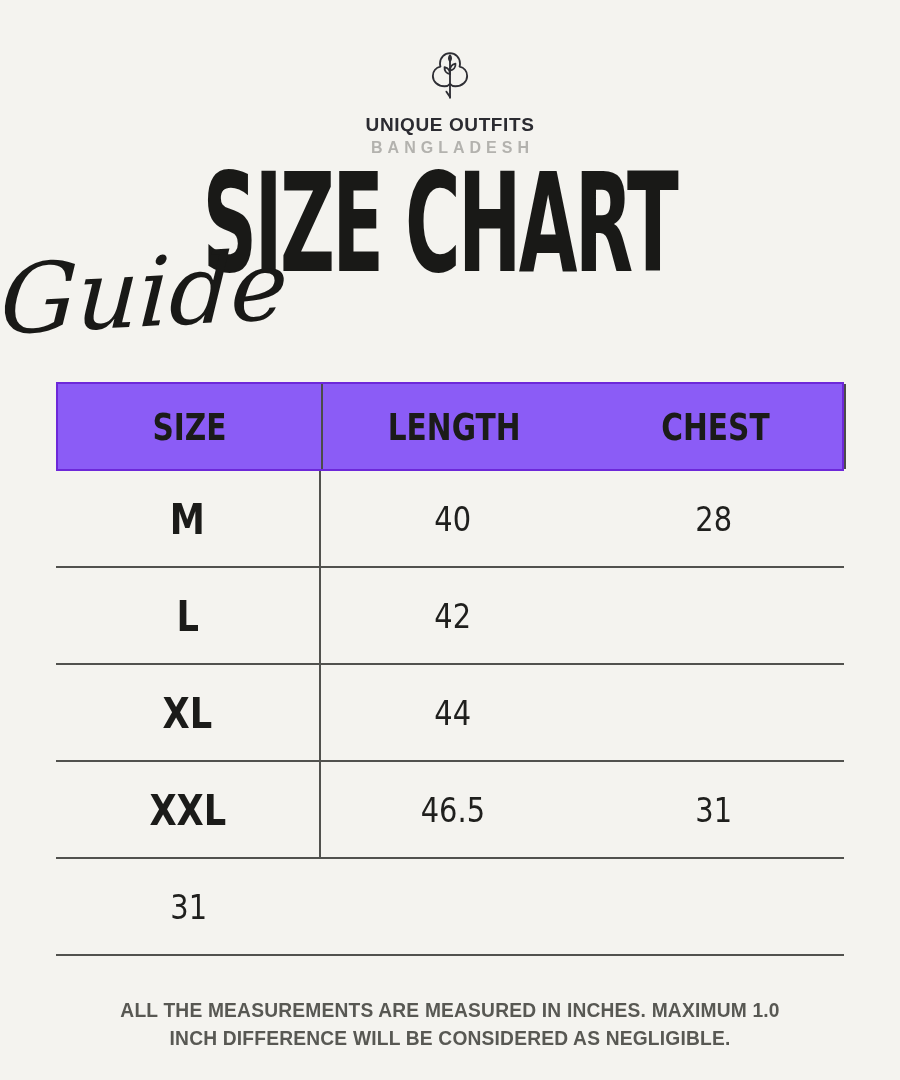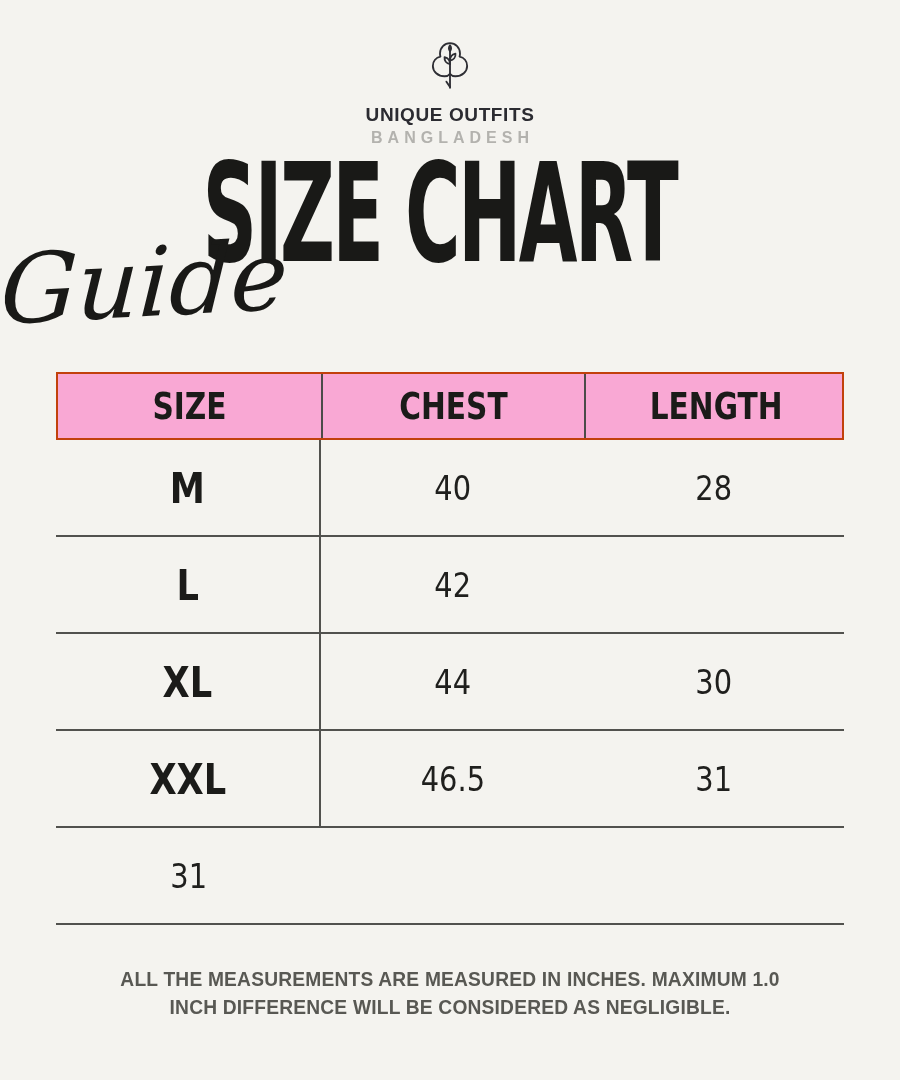--- a/index.html
+++ b/index.html
@@ -5,21 +5,21 @@
   * { margin: 0; padding: 0; box-sizing: border-box; }
   html, body { width: 900px; height: 1080px; }
   body {
     background: #f4f3ef;
     font-family: "Liberation Sans", sans-serif;
     color: #1b1b19;
     overflow: hidden;
   }
 
   
-  .brand { padding-top: 21px; text-align: center; margin-top: 16px; }
+  .brand { padding-top: 47px; text-align: center; }
   .brand-icon { display: block; margin: 0 auto; }
   .brand-name {
     margin-top: 7px;
     font-size: 19px;
     font-weight: bold;
     letter-spacing: 0.6px;
     color: #2b2b31;
   }
   .brand-sub {
     margin-top: 3px;
@@ -54,23 +54,23 @@
     color: #191917;
     position: relative;
     z-index: 2;
   }
 
   
   .size-table { width: 788px; margin: 54px auto 0; }
   .t-head {
     display: grid;
     grid-template-columns: 265px 263px 260px;
-    height: 68px;
-    background: #f9a8d4;
-    border: 2px solid #c2410c;
+    height: 89px;
+    background: #8b5cf6;
+    border: 2px solid #6d28d9;
   }
   .t-head .cell {
     display: flex; align-items: center; justify-content: center;
   }
   .t-head .cell.sep { border-right: 2px solid #4c4c49; }
   .hdr-text {
     font-family: "DejaVu Sans", sans-serif;
     font-weight: bold;
     font-size: 38px;
     letter-spacing: 0px;
@@ -136,26 +136,26 @@
   <div class="title-block">
     <div class="title-main">SIZE CHART</div>
     <div class="title-script">Guide</div>
   </div>
 
   <div class="size-table">
     <div class="t-head">
       <div class="cell sep">
         <span class="hdr-text">SIZE</span>
       </div>
+      <div class="cell">
+        <span class="hdr-text">LENGTH</span>
+      </div>
       <div class="cell sep">
         <span class="hdr-text">CHEST</span>
       </div>
-      <div class="cell">
-        <span class="hdr-text">LENGTH</span>
-      </div>
     </div>
 
     <div class="t-row">
       <div class="cell sep">
         <span class="size-text">M</span>
       </div>
       <div class="cell">
         <span class="num-text">40</span>
       </div>
       <div class="cell">
@@ -171,23 +171,20 @@
         <span class="num-text">42</span>
       </div>
     </div>
 
     <div class="t-row">
       <div class="cell sep">
         <span class="size-text">XL</span>
       </div>
       <div class="cell">
         <span class="num-text">44</span>
-      </div>
-      <div class="cell">
-        <span class="num-text">30</span>
       </div>
     </div>
 
     <div class="t-row">
       <div class="cell sep">
         <span class="size-text">XXL</span>
       </div>
       <div class="cell">
         <span class="num-text">46.5</span>
       </div>

